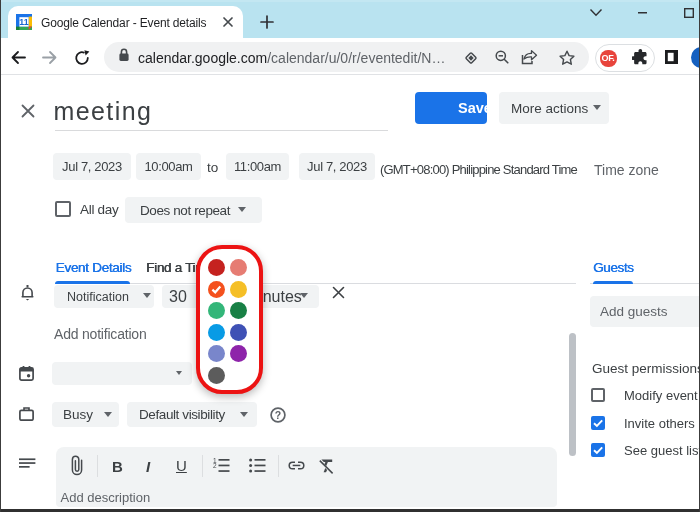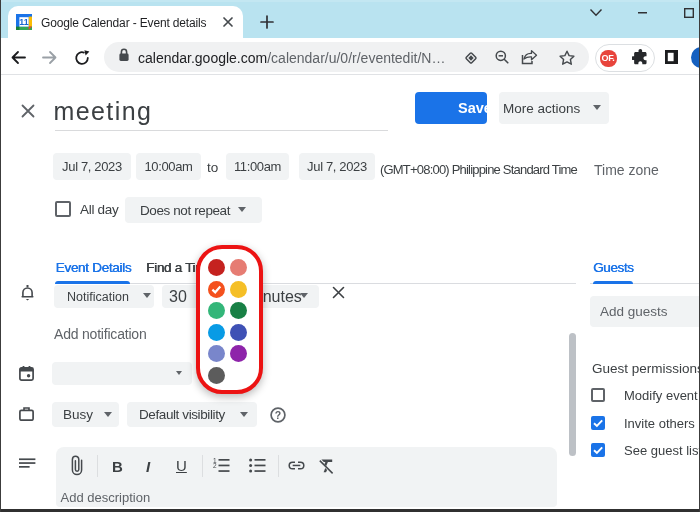--- a/index.html
+++ b/index.html
@@ -22,21 +22,21 @@
   #url .p { color:#5f6368; }
   #ofi { left:599.5px; top:50px; width:17px; height:17px; background:#e8443c; border-radius:8px;
          color:#fff; font-size:9px; font-weight:bold; text-align:center; line-height:17px; letter-spacing:-0.3px; }
   #avatar { left:691px; top:47px; width:21px; height:21px; border-radius:50%; background:#1661c0; }
   
   #title { left:53.5px; top:97px; font-size:25px; letter-spacing:1.4px; color:#3c4043; }
   #titleline { left:55px; top:130px; width:333px; height:1px; background:#d9dadc; }
   #save { left:415px; top:92px; width:72px; height:32px; background:#1a73e8; border-radius:4px;
           color:#fff; font-size:14.5px; font-weight:bold; display:flex; align-items:center; justify-content:center;padding-left:48px; }
   #moreact { left:499px; top:92px; width:110px; height:32px; font-size:13.5px; }
-  #moreact span { margin-left:4px; }
+  #moreact span { margin-left:12px; }
   .arrow { width:0; height:0; border-left:4.5px solid transparent; border-right:4.5px solid transparent;
            border-top:5px solid #5f6368; position:absolute; }
   .txt { position:absolute; white-space:nowrap; }
   
   .dchip { top:153px; height:27px; font-size:13px; letter-spacing:-0.35px; justify-content:center; }
   
   .bluetab { color:#1a73e8; font-size:13.5px; letter-spacing:-0.3px; text-shadow:0.5px 0 currentColor; }
   #tabline { left:56px; top:283px; width:520px; height:1px; background:#dadce0; }
   #tabline2 { left:590px; top:283px; width:110px; height:1px; background:#dadce0; }
   .blueunder { height:3px; background:#1a73e8; border-radius:3px 3px 0 0; top:281px; }

